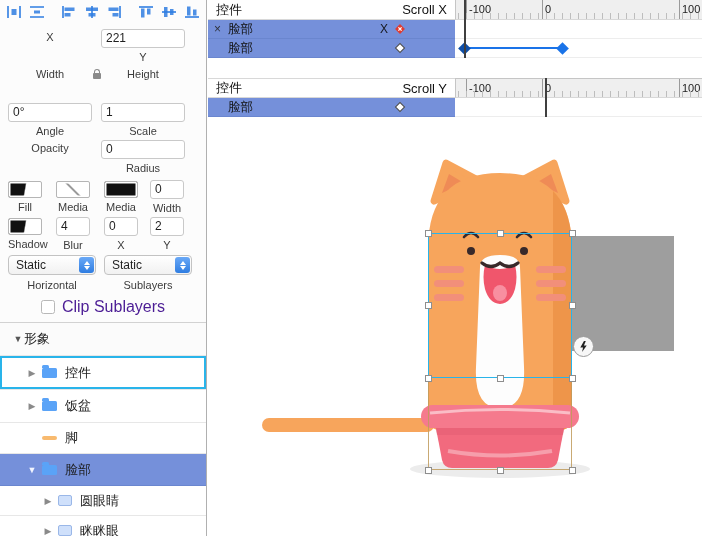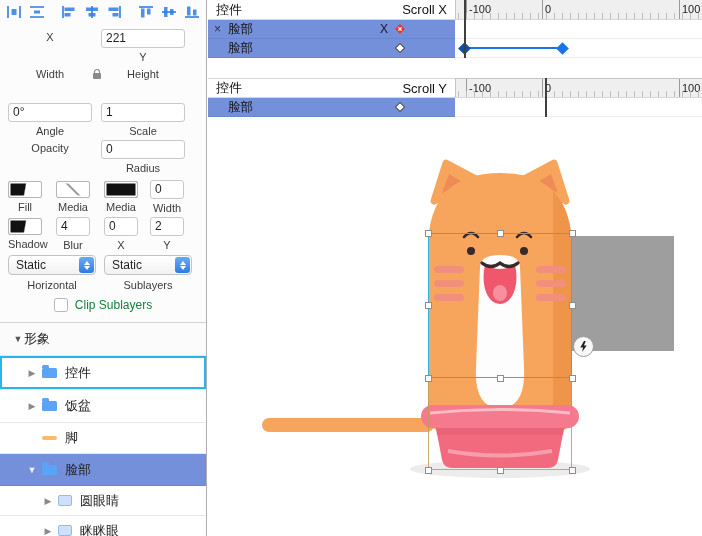--- a/index.html
+++ b/index.html
@@ -39,21 +39,21 @@
   .popup .arrows{position:absolute;right:1px;top:1px;bottom:1px;width:15px;border-radius:3px;
     background:linear-gradient(#6aa9f7,var(--accent-blue,#2F7DE1));display:flex;flex-direction:column;
     align-items:center;justify-content:center;gap:1px;}
   .arrows i{width:0;height:0;border-left:3px solid rgba(0,0,0,0);border-right:3px solid rgba(0,0,0,0);}
   .arrows .up{border-bottom:4px solid #fff;}
   .arrows .down{border-top:4px solid #fff;}
 
   .cliprow{position:absolute;left:0;top:298px;width:100%;display:flex;align-items:center;
     justify-content:center;gap:7px;}
   .checkbox{width:12px;height:12px;border:1px solid #b8b8b8;border-radius:2.5px;background:#fff;cursor:pointer;}
-  .cliplabel{font-size:12px;color:#15803d;}
+  .cliplabel{font-size:16px;color:#4c1d95;}
 
   
   .layers{position:absolute;left:0;top:322px;right:0;bottom:0;background:#fff;
     border-top:1px solid #d2d2d2;overflow:hidden;}
   .lrow{position:absolute;left:0;right:0;display:flex;align-items:center;
     border-bottom:1px solid #e7e7e7;background:#fff;box-sizing:border-box;cursor:pointer;}
   .lrow .tri{font-size:9px;color:#8a8a8a;width:12px;flex:0 0 12px;text-align:center;}
   .lrow .llabel{font-size:13px;color:#1c1c1c;}
   .folder{position:relative;width:15px;height:10px;background:var(--folder-blue,#5AA3F7);
     border-radius:1.5px;margin:0 8px 0 4px;flex:0 0 15px;}

